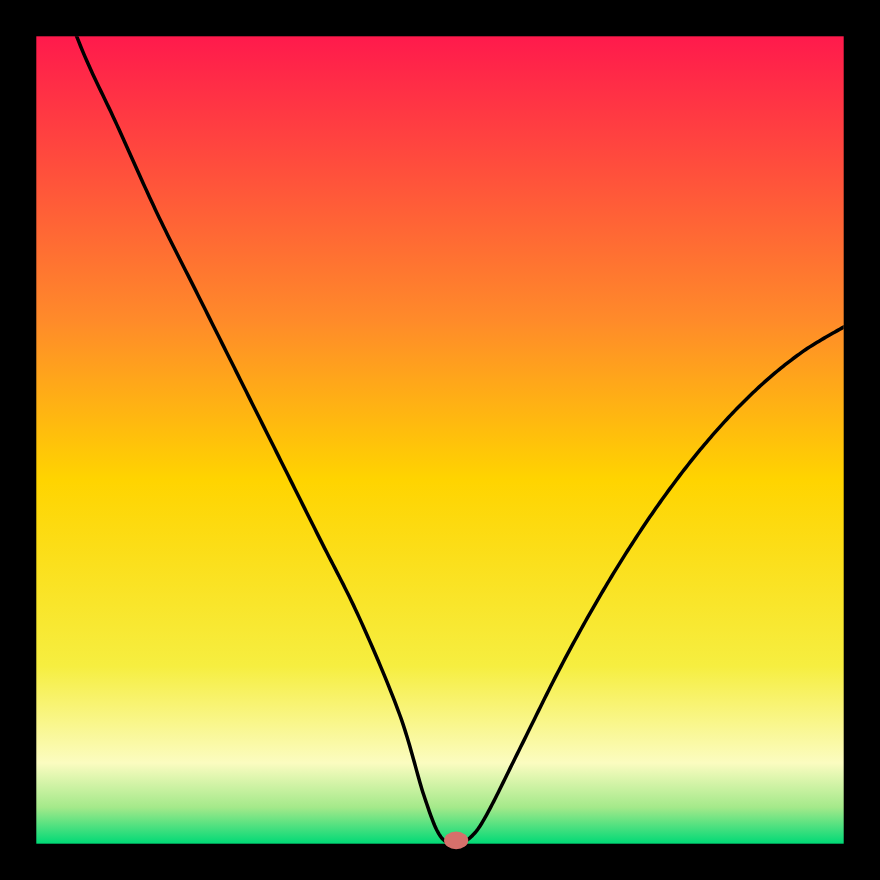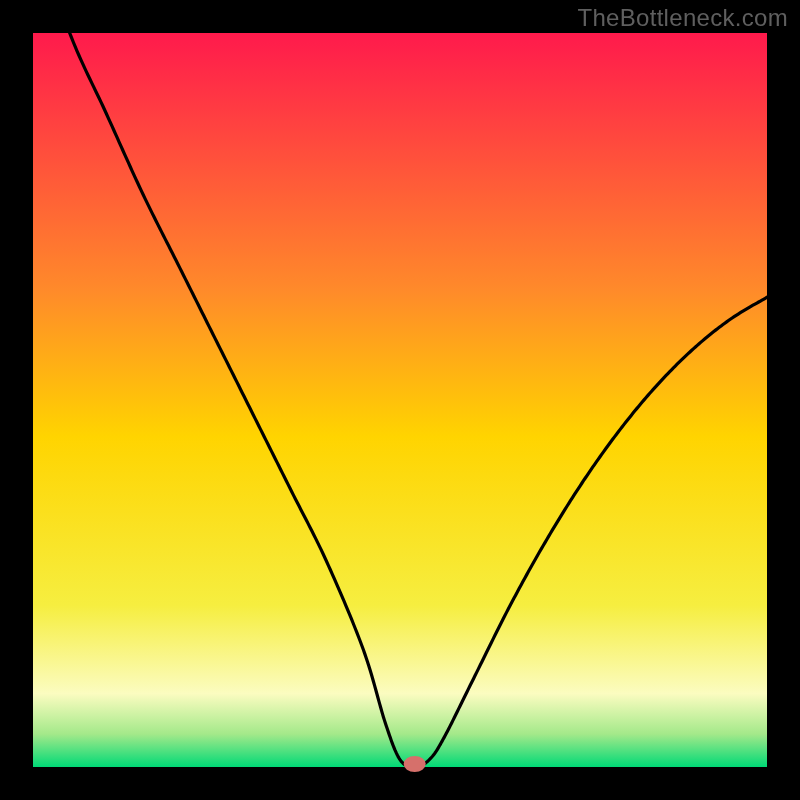--- a/index.html
+++ b/index.html
@@ -26,21 +26,20 @@
   z-index: 3;
 }
 svg {
   display: block;
 }
 </style>
 </head>
 <body>
 
 <div class="wrap">
-  <div class="attribution">TheBottleneck.com</div>
   <svg id="svg" width="800" height="800" viewBox="0 0 800 800">
       <defs>
         <linearGradient id="bg-grad" x1="0" y1="0" x2="0" y2="1">
           <stop offset="0.00%" stop-color="#ff1a4c"></stop>
           <stop offset="35.00%" stop-color="#ff8a2a"></stop>
           <stop offset="55.00%" stop-color="#ffd400"></stop>
           <stop offset="78.00%" stop-color="#f6ee40"></stop>
           <stop offset="90.00%" stop-color="#fbfcc0"></stop>
           <stop offset="95.50%" stop-color="#a4e98a"></stop>
           <stop offset="100.00%" stop-color="#00d976"></stop>

